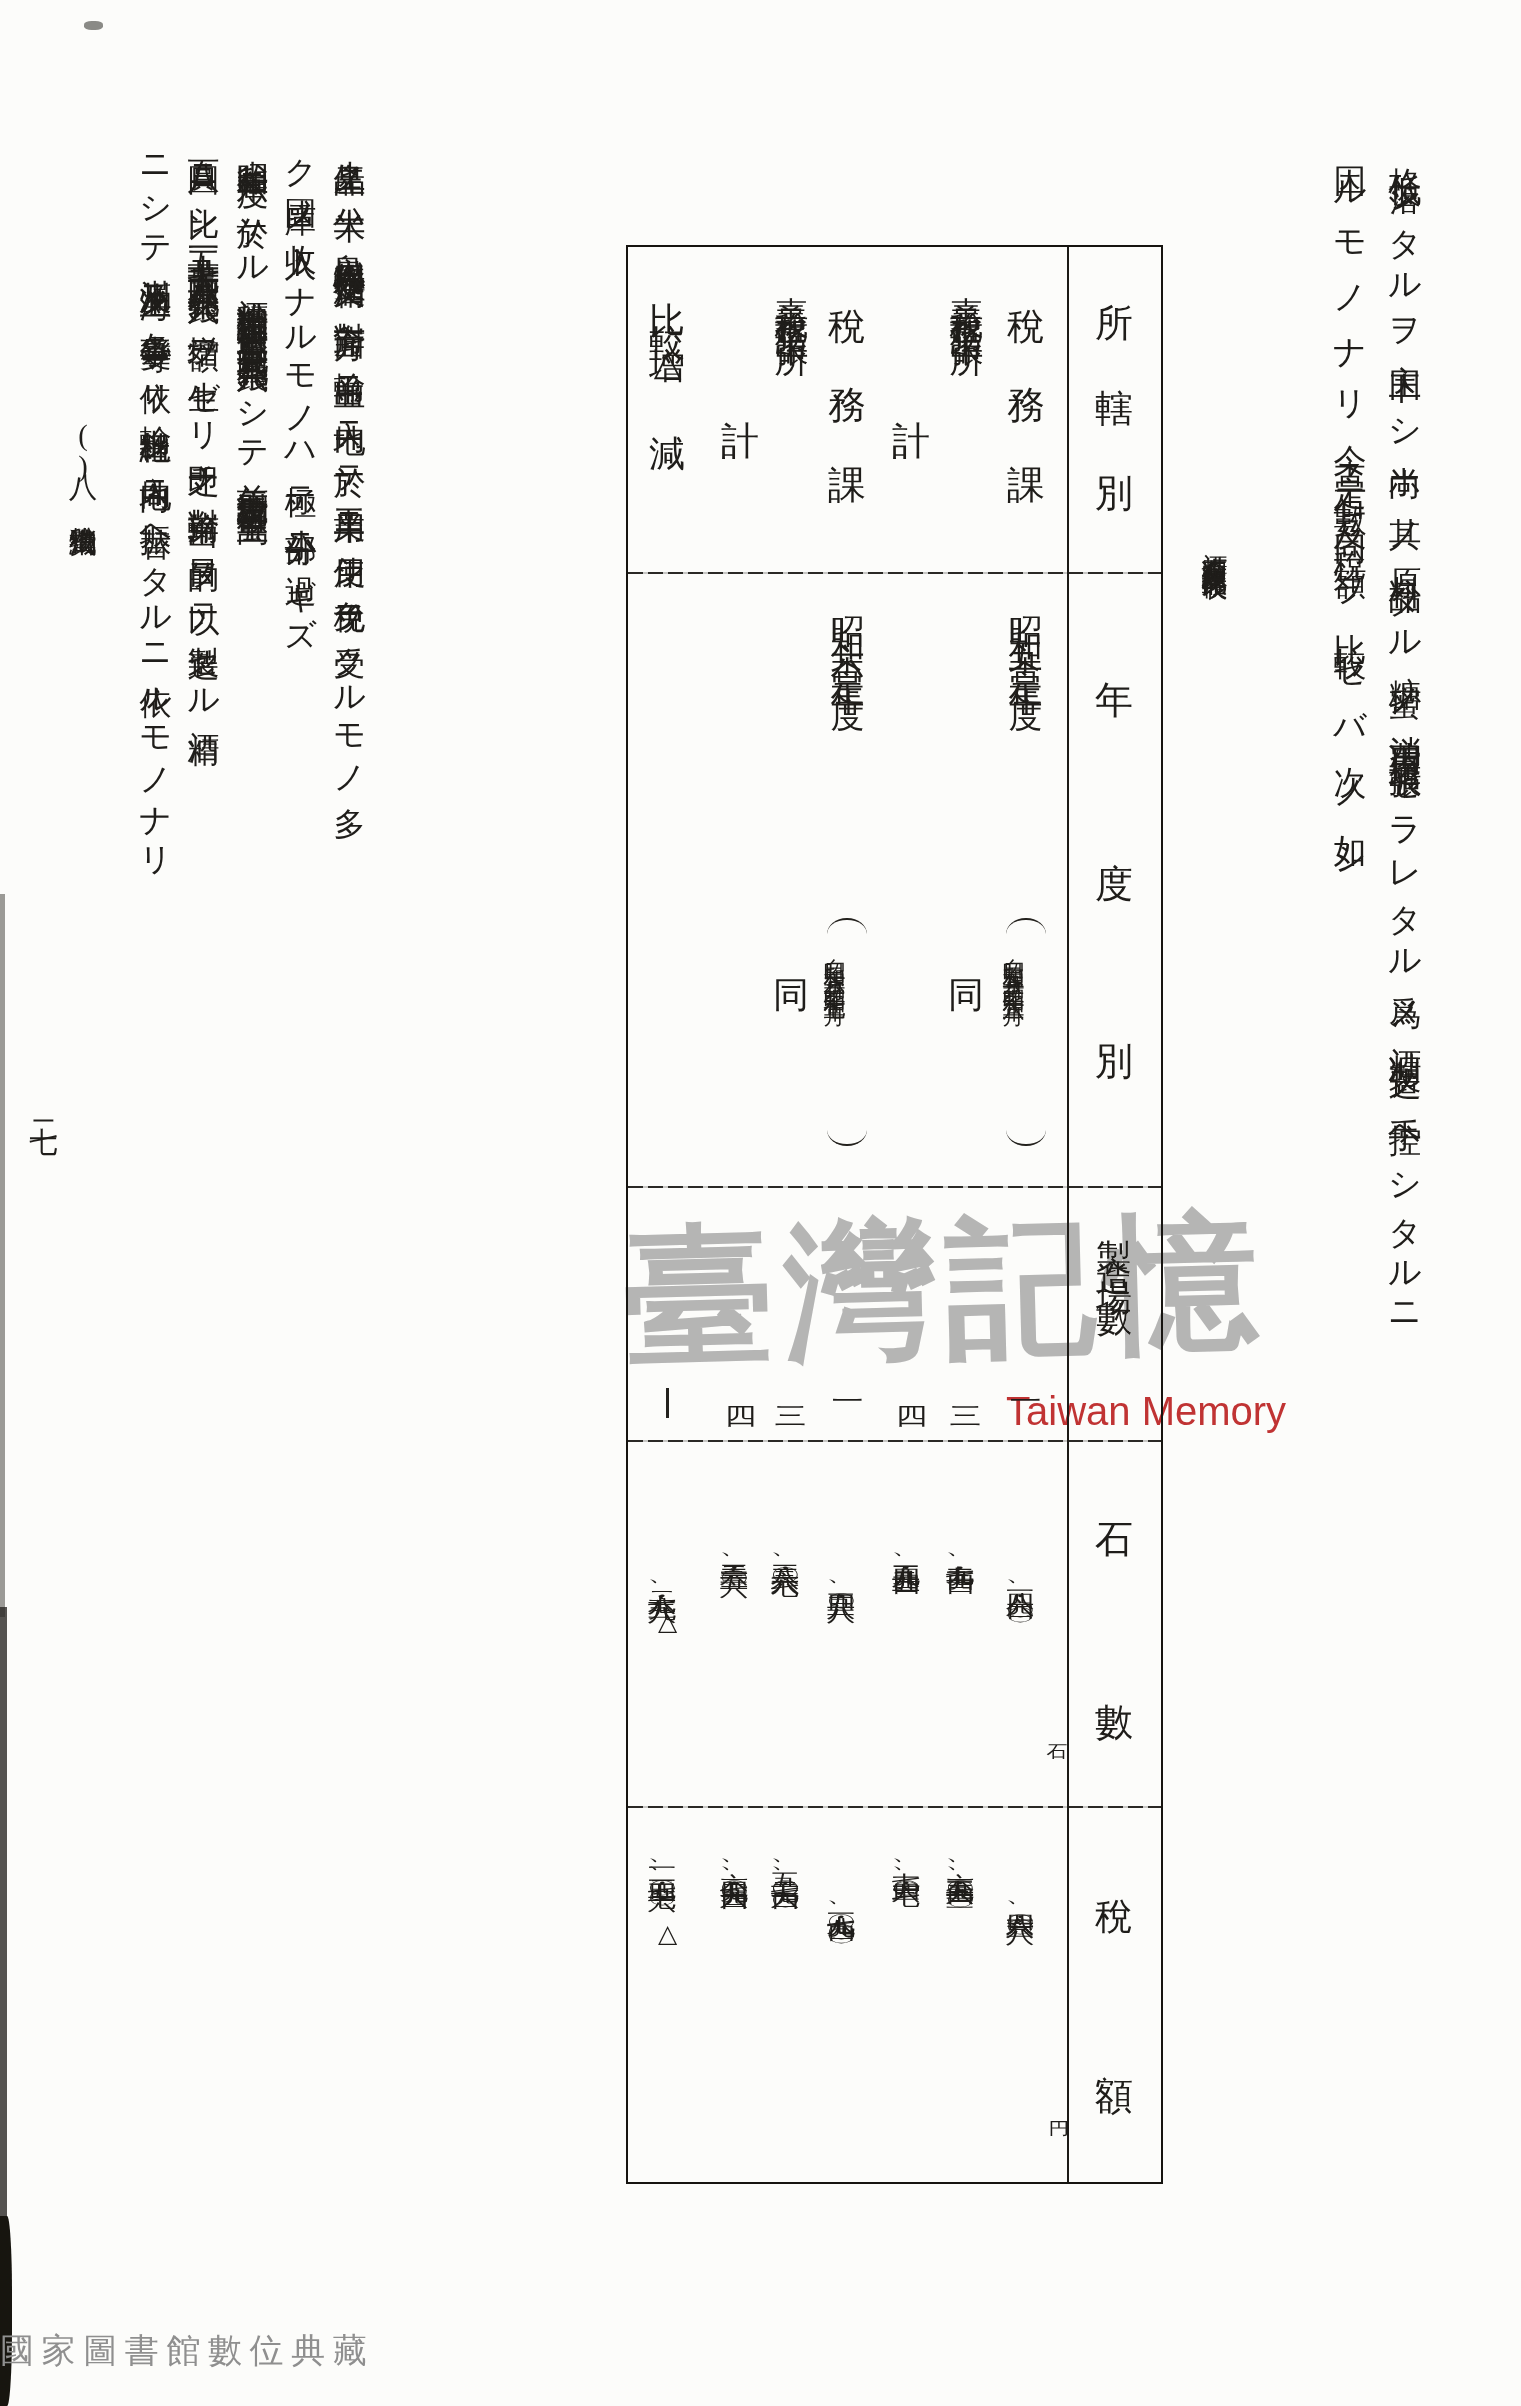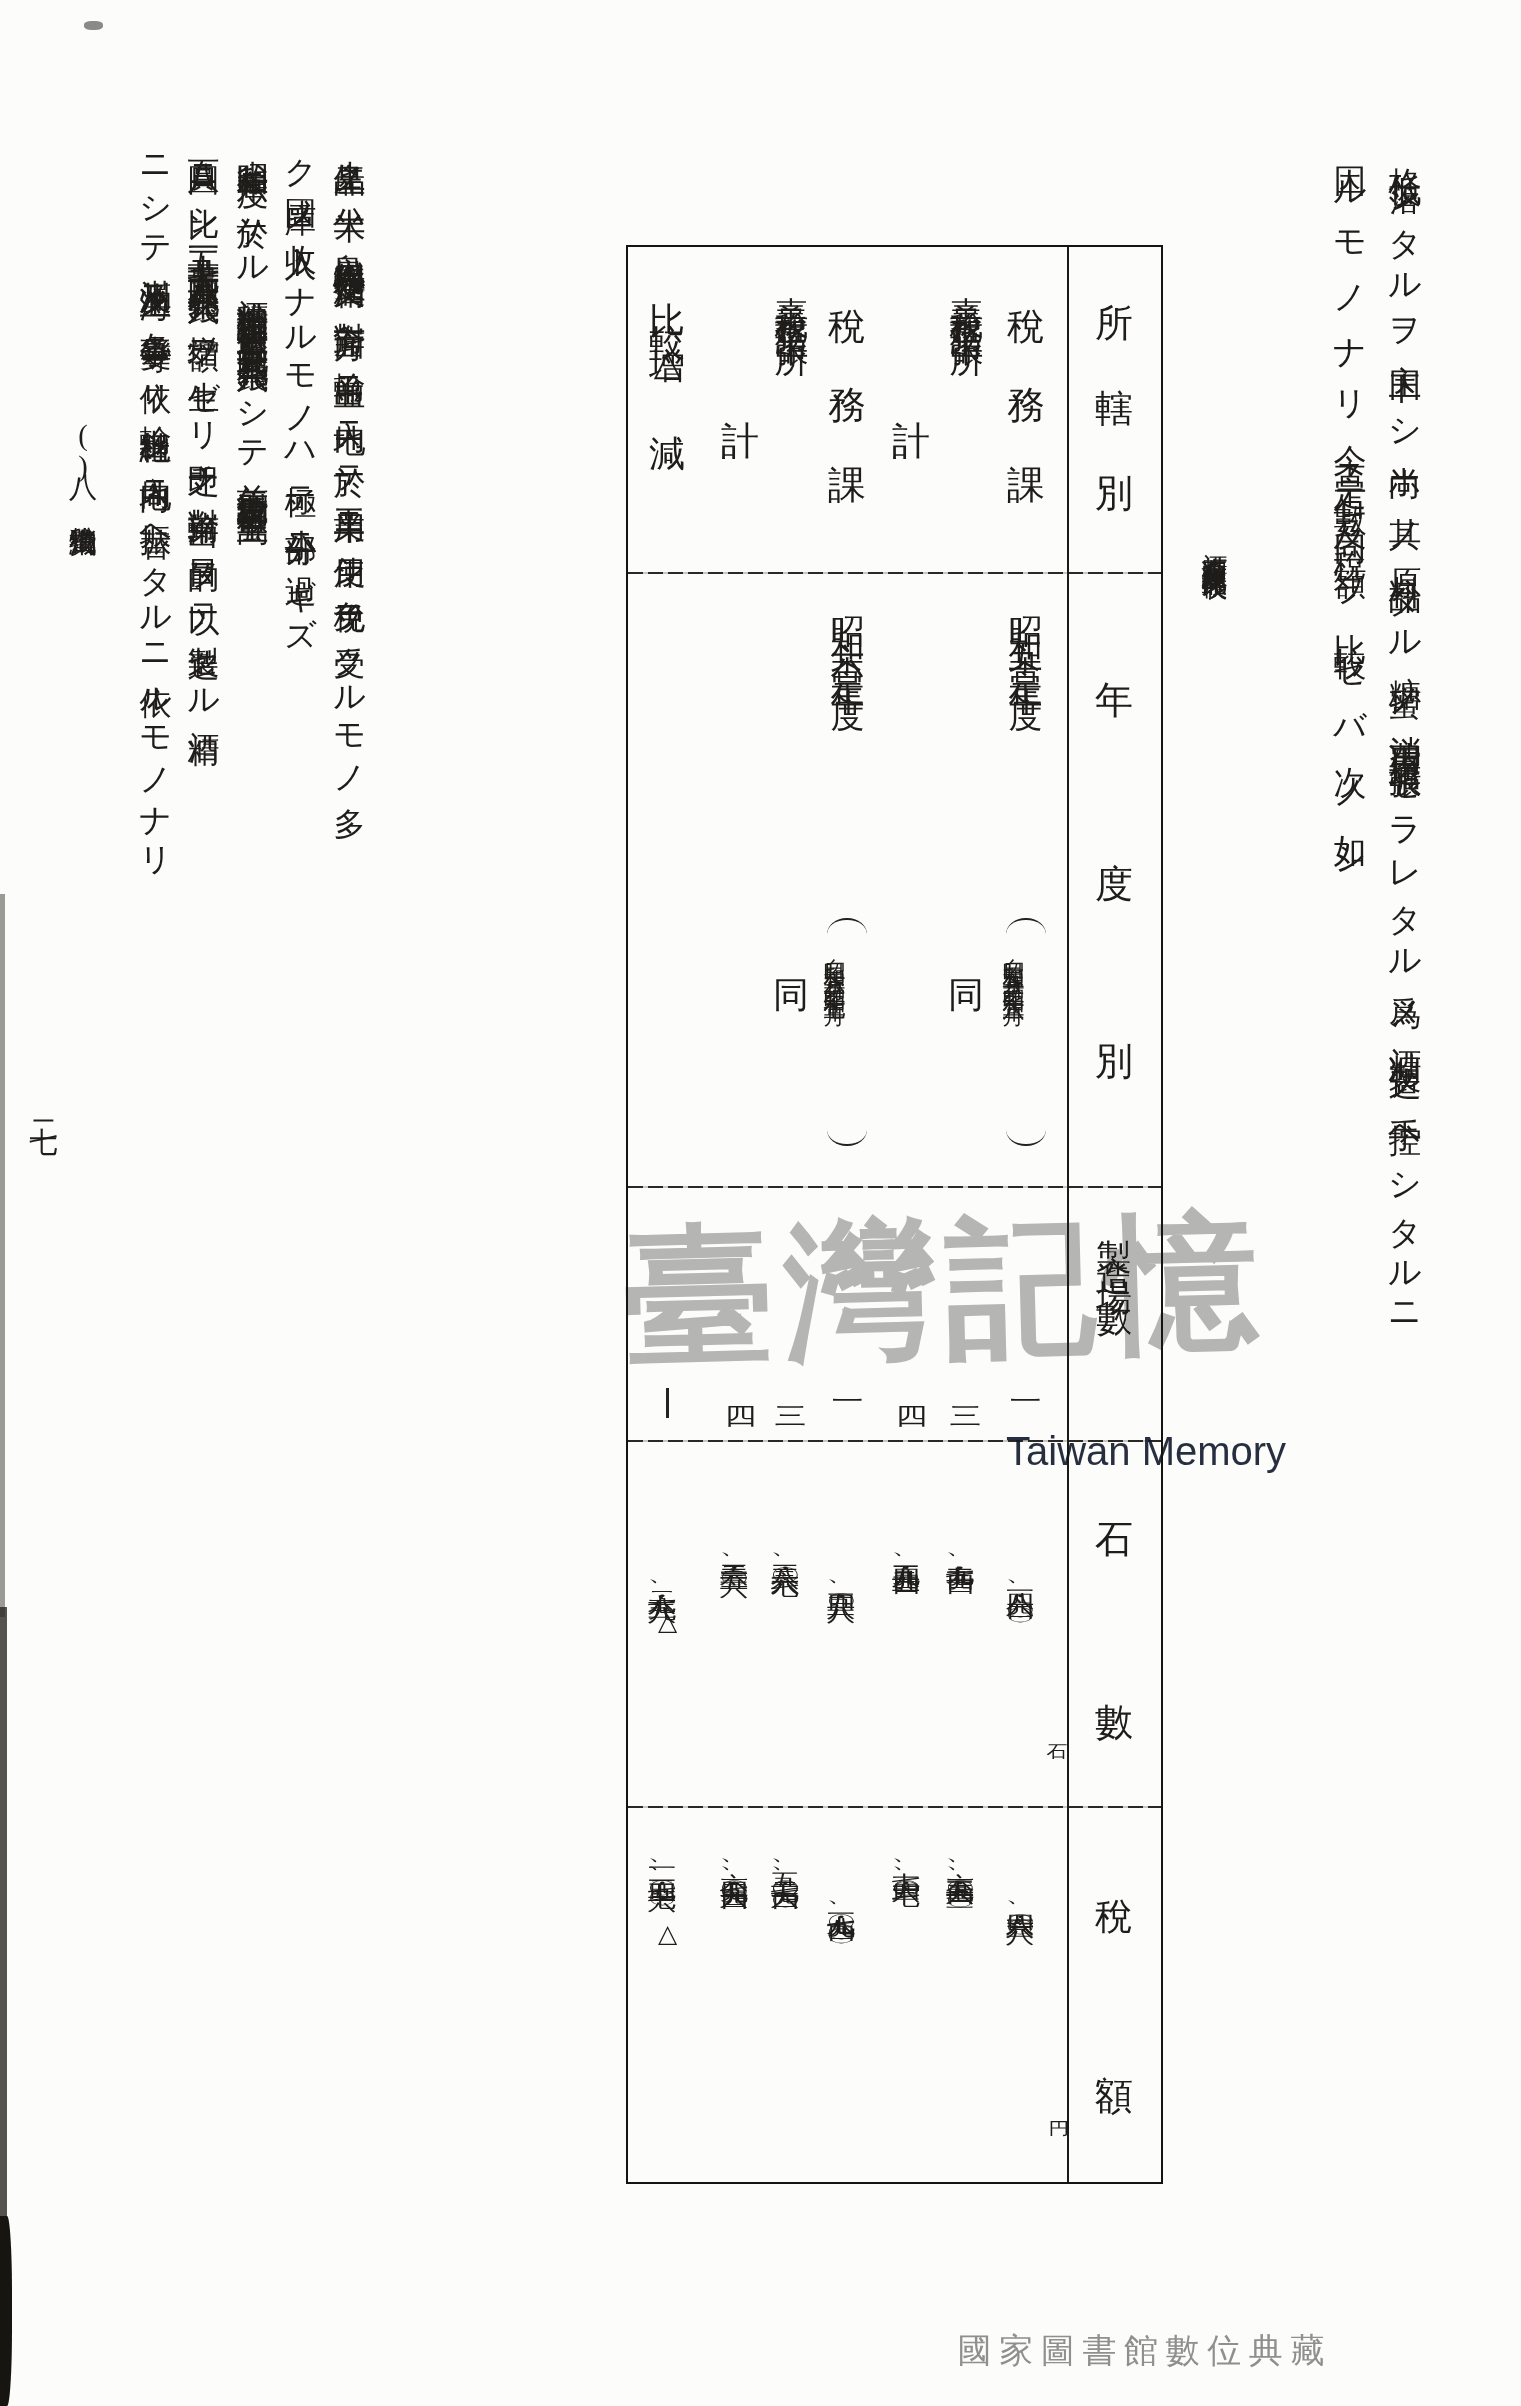--- a/index.html
+++ b/index.html
@@ -31,23 +31,23 @@
   .para{font-size:32px;letter-spacing:2.9px;}
   .p0{left:334px;top:135px;} .p1{left:285px;top:135px;} .p2{left:237px;top:135px;}
   .p3{left:188px;top:135px;} .p4{left:140px;top:135px;}
   .sec-num{left:68px;top:420px;font-size:28.5px;}
   .sec-title{left:69px;top:506px;font-size:27.6px;letter-spacing:0px;}
   .pagenum{left:28.5px;top:1099px;font-size:28.5px;letter-spacing:5.7px;}
   
   .wm{position:absolute;left:623px;top:1191px;font-size:150px;font-weight:bold;letter-spacing:11.4px;
       color:#a3a3a3;opacity:.8;mix-blend-mode:darken;transform:rotate(-1.5deg);
       font-family:"Liberation Serif","DejaVu Serif",serif;pointer-events:none;}
-  .wm-sub{position:absolute;left:1006px;top:1389px;font-size:40px;color:#0f172a;opacity:.9;
-      mix-blend-mode:darken;font-family:"Liberation Sans","DejaVu Sans",sans-serif;pointer-events:none;margin-top:40px;}
-  .footer{position:absolute;left:0;top:2328px;width:1332px;text-align:right;
+  .wm-sub{position:absolute;left:1006px;top:1389px;font-size:40px;color:#b91c1c;opacity:.9;
+      mix-blend-mode:darken;font-family:"Liberation Sans","DejaVu Sans",sans-serif;pointer-events:none;}
+  .footer{position:absolute;left:0;top:2328px;width:1332px;text-align:left;
       font-size:34px;letter-spacing:7.6px;color:#8f8f8f;}
   
   .edge1{position:absolute;left:0;top:894px;width:4.8px;height:723px;background:#4a4843;opacity:.55;}
   .edge2{position:absolute;left:0;top:1607px;width:6.7px;height:618px;background:#2a2825;opacity:.8;}
   .edge3{position:absolute;left:0;top:2216px;width:12.4px;height:190px;background:#17150f;border-radius:0 40% 40% 0;}
   .speck{position:absolute;left:84px;top:21px;width:19px;height:8.6px;background:#8a8a86;border-radius:40%;}
 </style>
 </head>
 <body>
 

